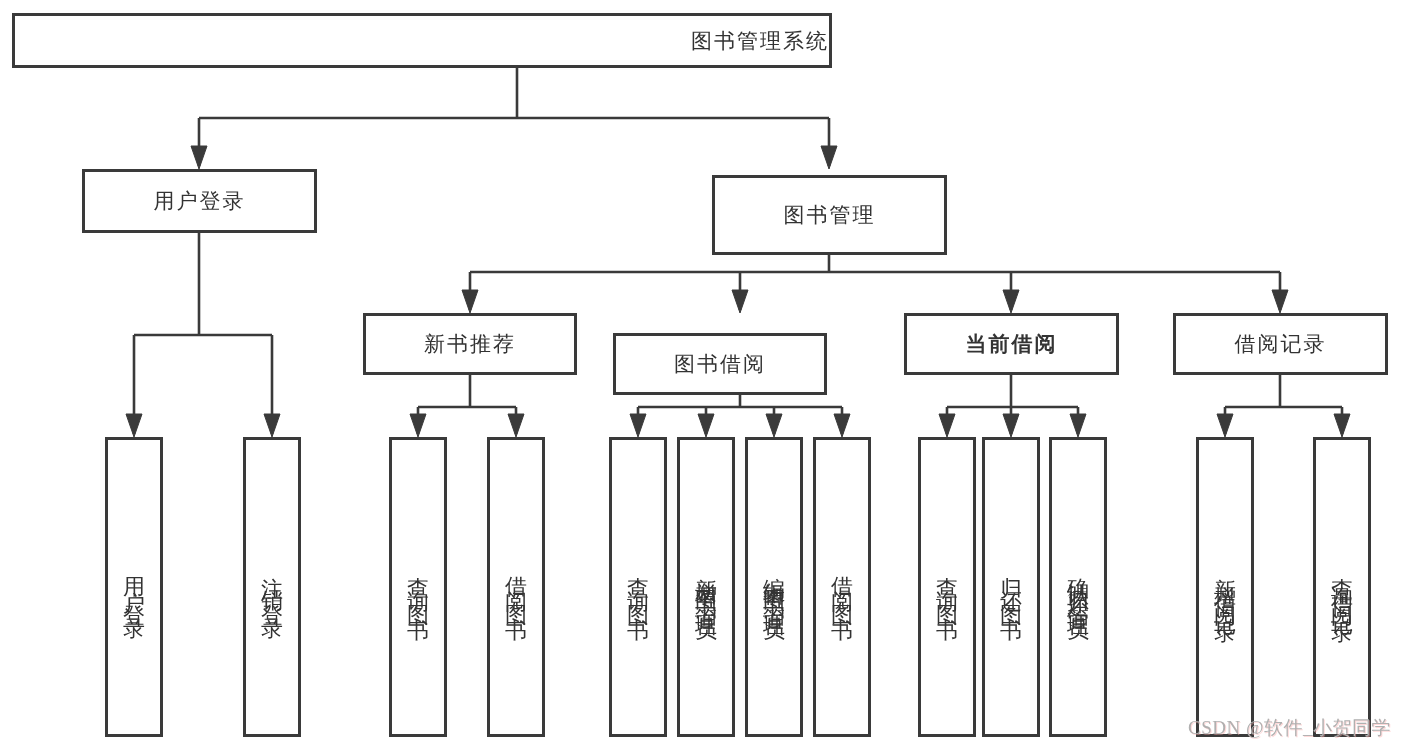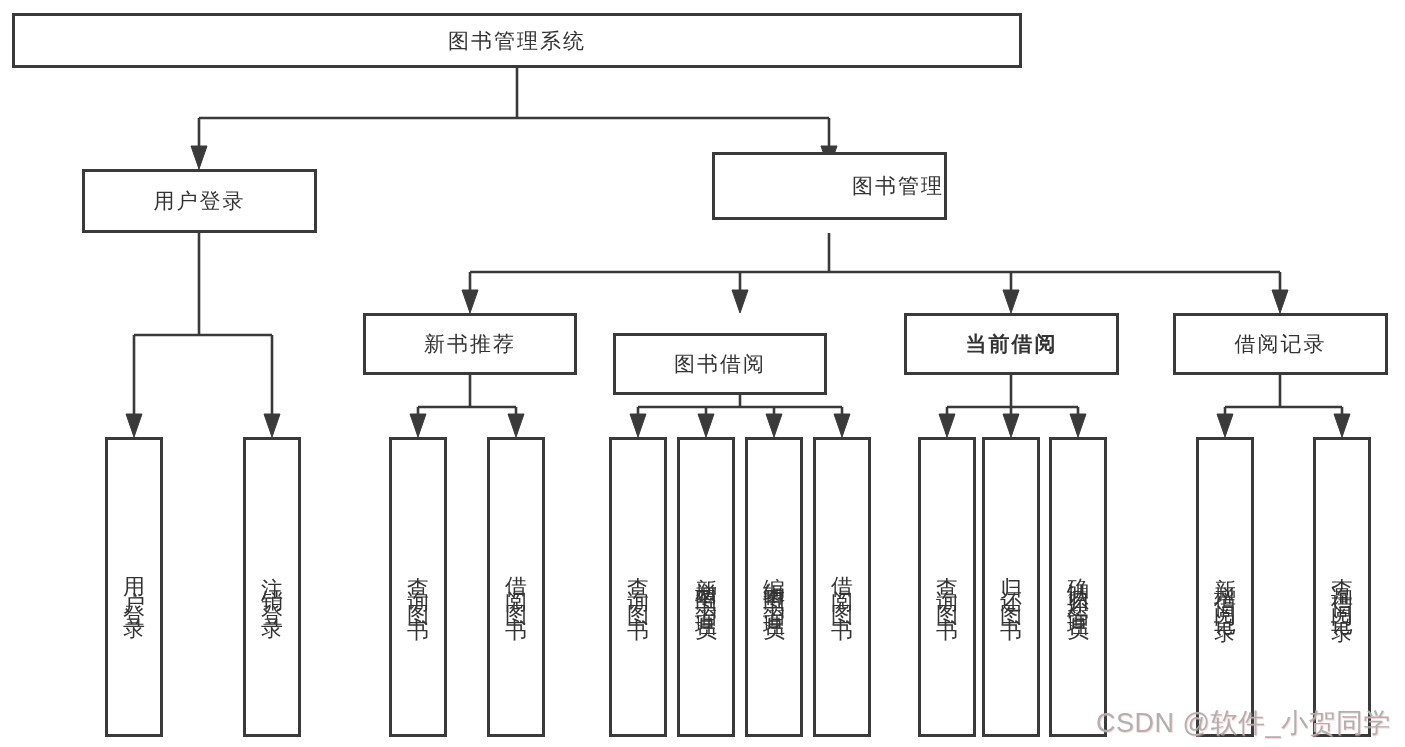--- a/index.html
+++ b/index.html
@@ -40,25 +40,26 @@
     line-height:1;
     color:var(--text-color);
     white-space:nowrap;
   }
   .vbox span.v4{letter-spacing:14px;}
   .vbox span.v6{letter-spacing:9px;}
   .vbox span.v9{letter-spacing:6px;}
   .watermark{
     position:absolute;
     right:14px;bottom:6px;
-    font-size:27px;
+    font-size:19px;
     color:var(--wm-color);
     text-shadow:1px 1px 0 rgba(255,170,170,0.45);
     letter-spacing:0.5px;
     white-space:nowrap;
+    font-family:Liberation Serif, serif;
   }
 </style>
 </head>
 <body>
 
 <div class="canvas">
 
   <svg class="connectors" width="1405" height="747" aria-hidden="true">
 
     <line x1="517" y1="67" x2="517" y2="118"></line>
@@ -114,28 +115,28 @@
     <polygon points="1070,414 1086,414 1078,437"></polygon>
 
     <line x1="1280" y1="375" x2="1280" y2="407"></line>
     <line x1="1225" y1="407" x2="1342" y2="407"></line>
     <line x1="1225" y1="407" x2="1225" y2="434"></line>
     <line x1="1342" y1="407" x2="1342" y2="434"></line>
     <polygon points="1217,414 1233,414 1225,437"></polygon>
     <polygon points="1334,414 1350,414 1342,437"></polygon>
   </svg>
 
-  <div class="box hbox" style="left:12px;top:13px;width:1010px;height:55px;">
+  <div class="box hbox" style="left:12px;top:13px;width:820px;height:55px;justify-content:flex-end;">
     <span>图书管理系统</span>
   </div>
 
   <div class="box hbox" style="left:82px;top:169px;width:235px;height:64px;">
     <span>用户登录</span>
   </div>
-  <div class="box hbox" style="left:712px;top:152px;width:235px;height:68px;justify-content:flex-end;">
+  <div class="box hbox" style="left:712px;top:175px;width:235px;height:80px;">
     <span>图书管理</span>
   </div>
 
   <div class="box hbox" style="left:363px;top:313px;width:214px;height:62px;font-family:Liberation Serif, serif;">
     <span>新书推荐</span>
   </div>
   <div class="box hbox" style="left:613px;top:313px;width:214px;height:62px;margin-top:20px;">
     <span>图书借阅</span>
   </div>
   <div class="box hbox" style="left:904px;top:313px;width:215px;height:62px;font-weight:bold;">

